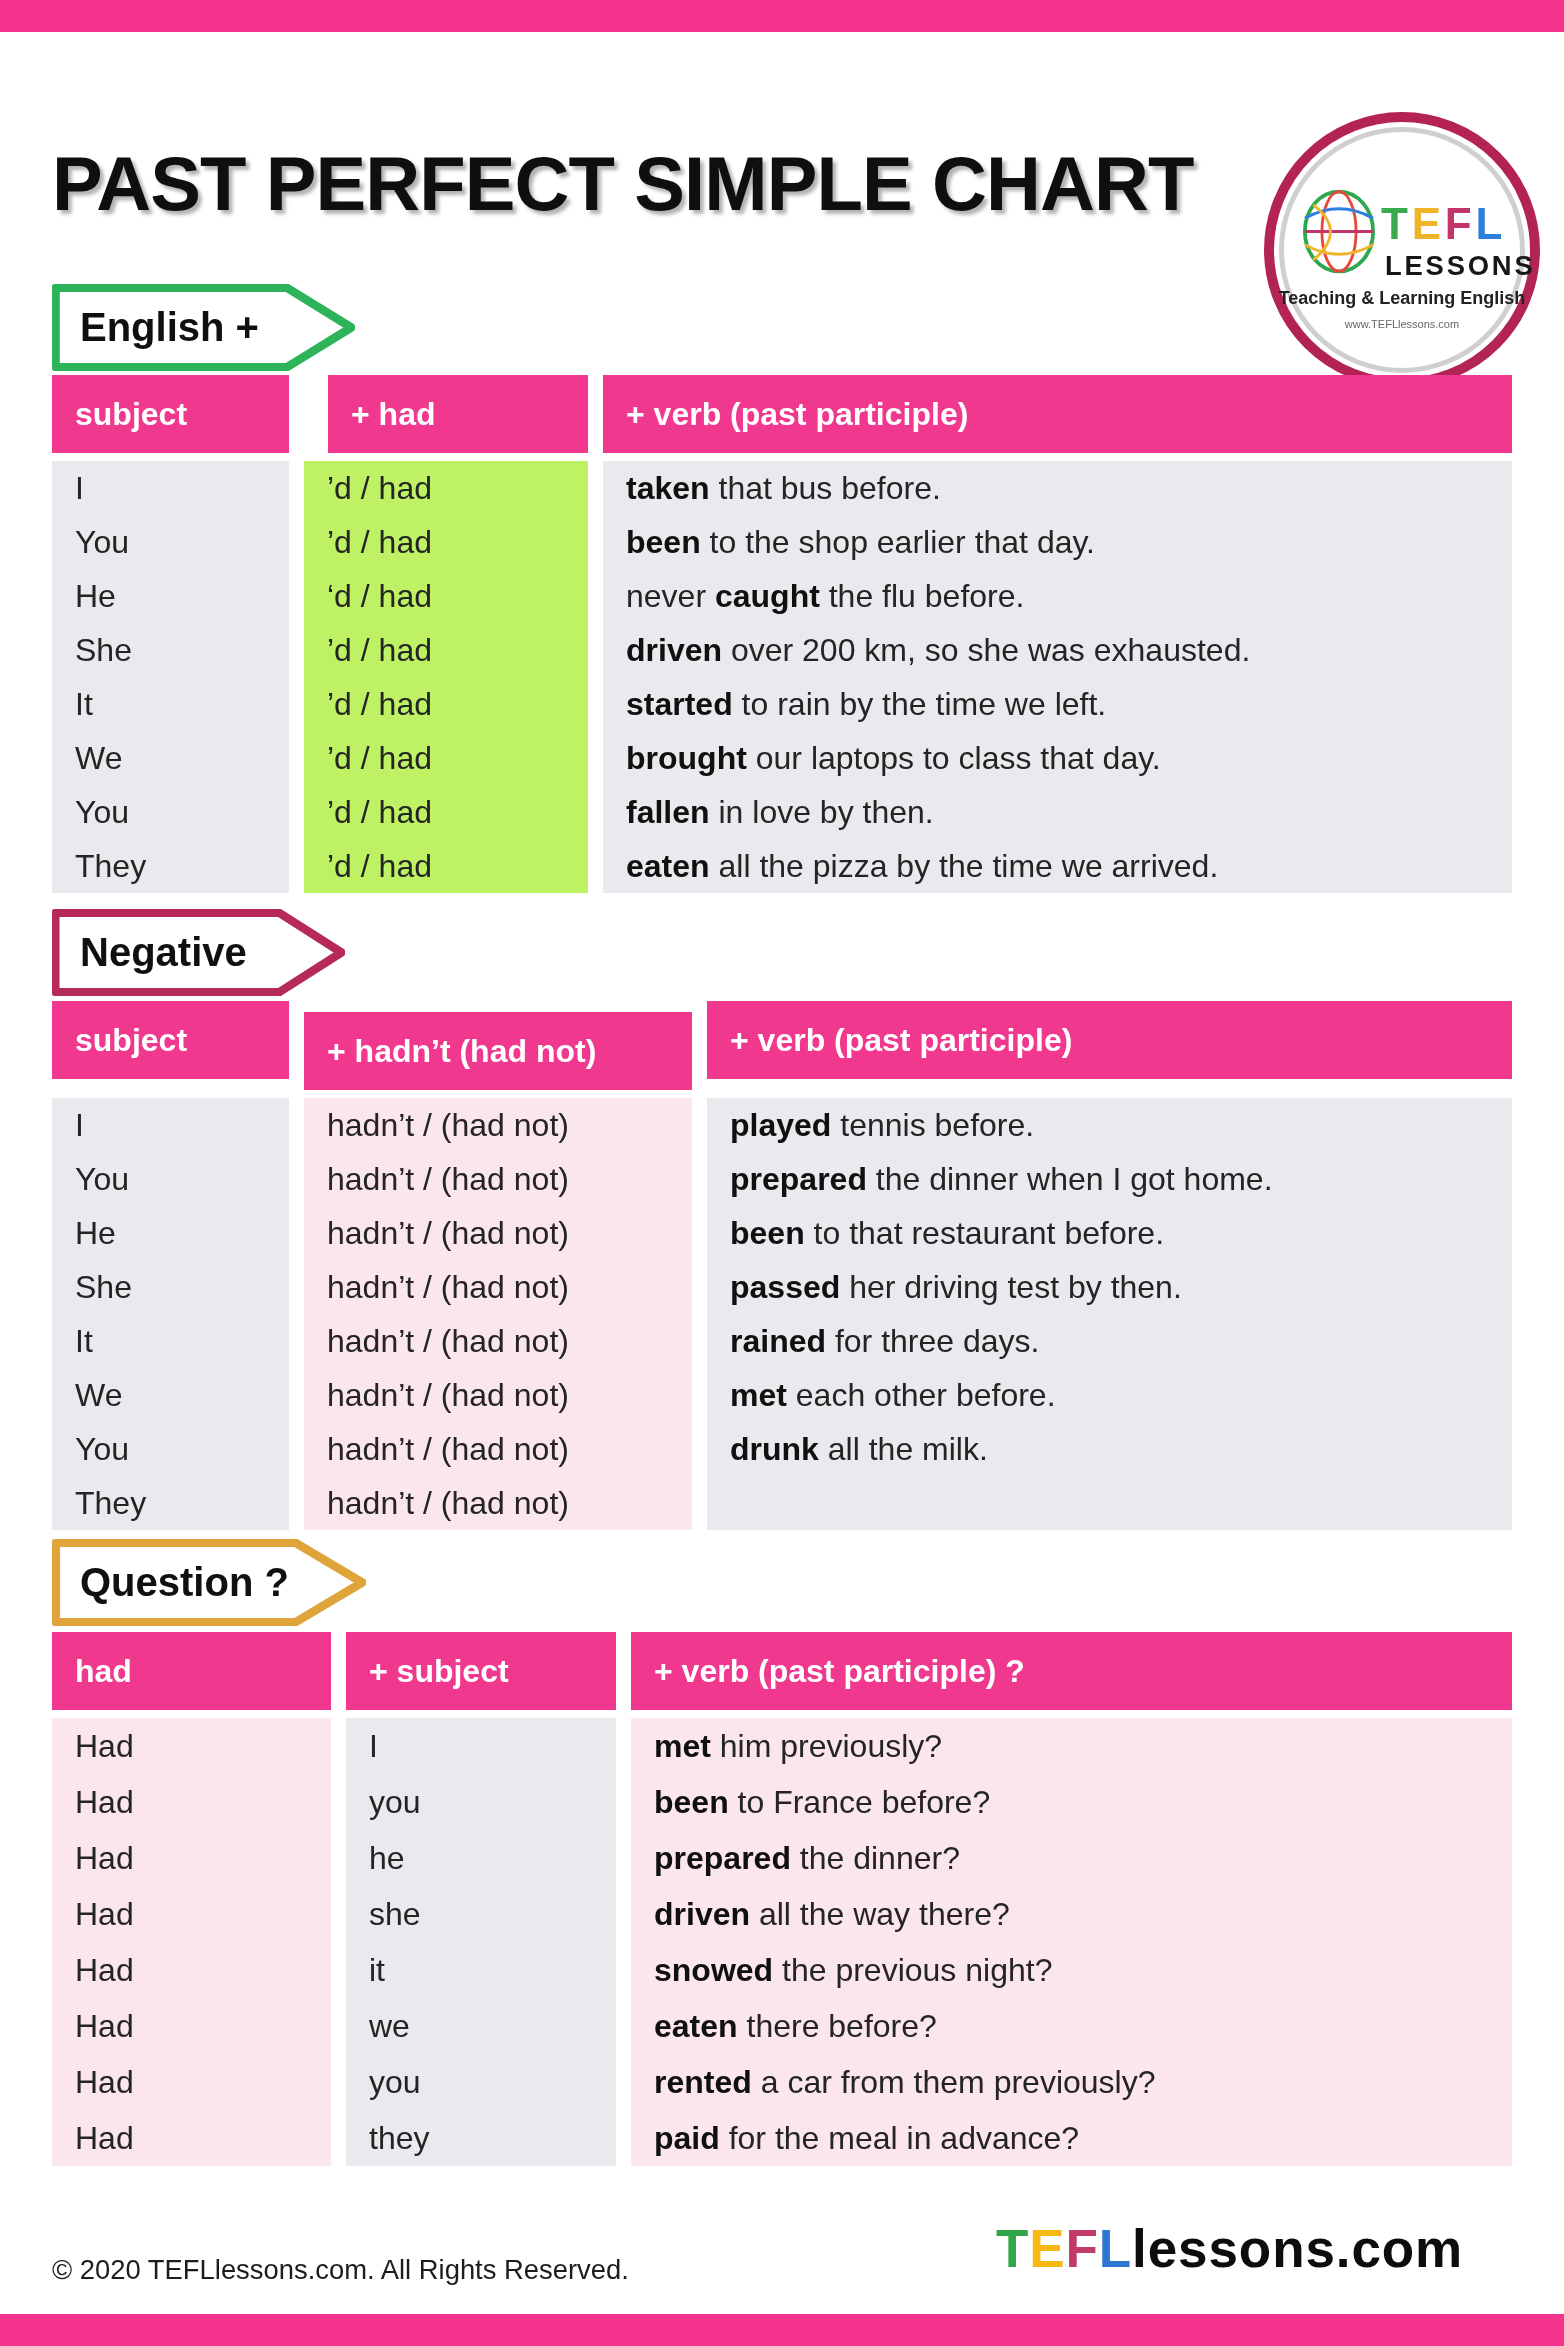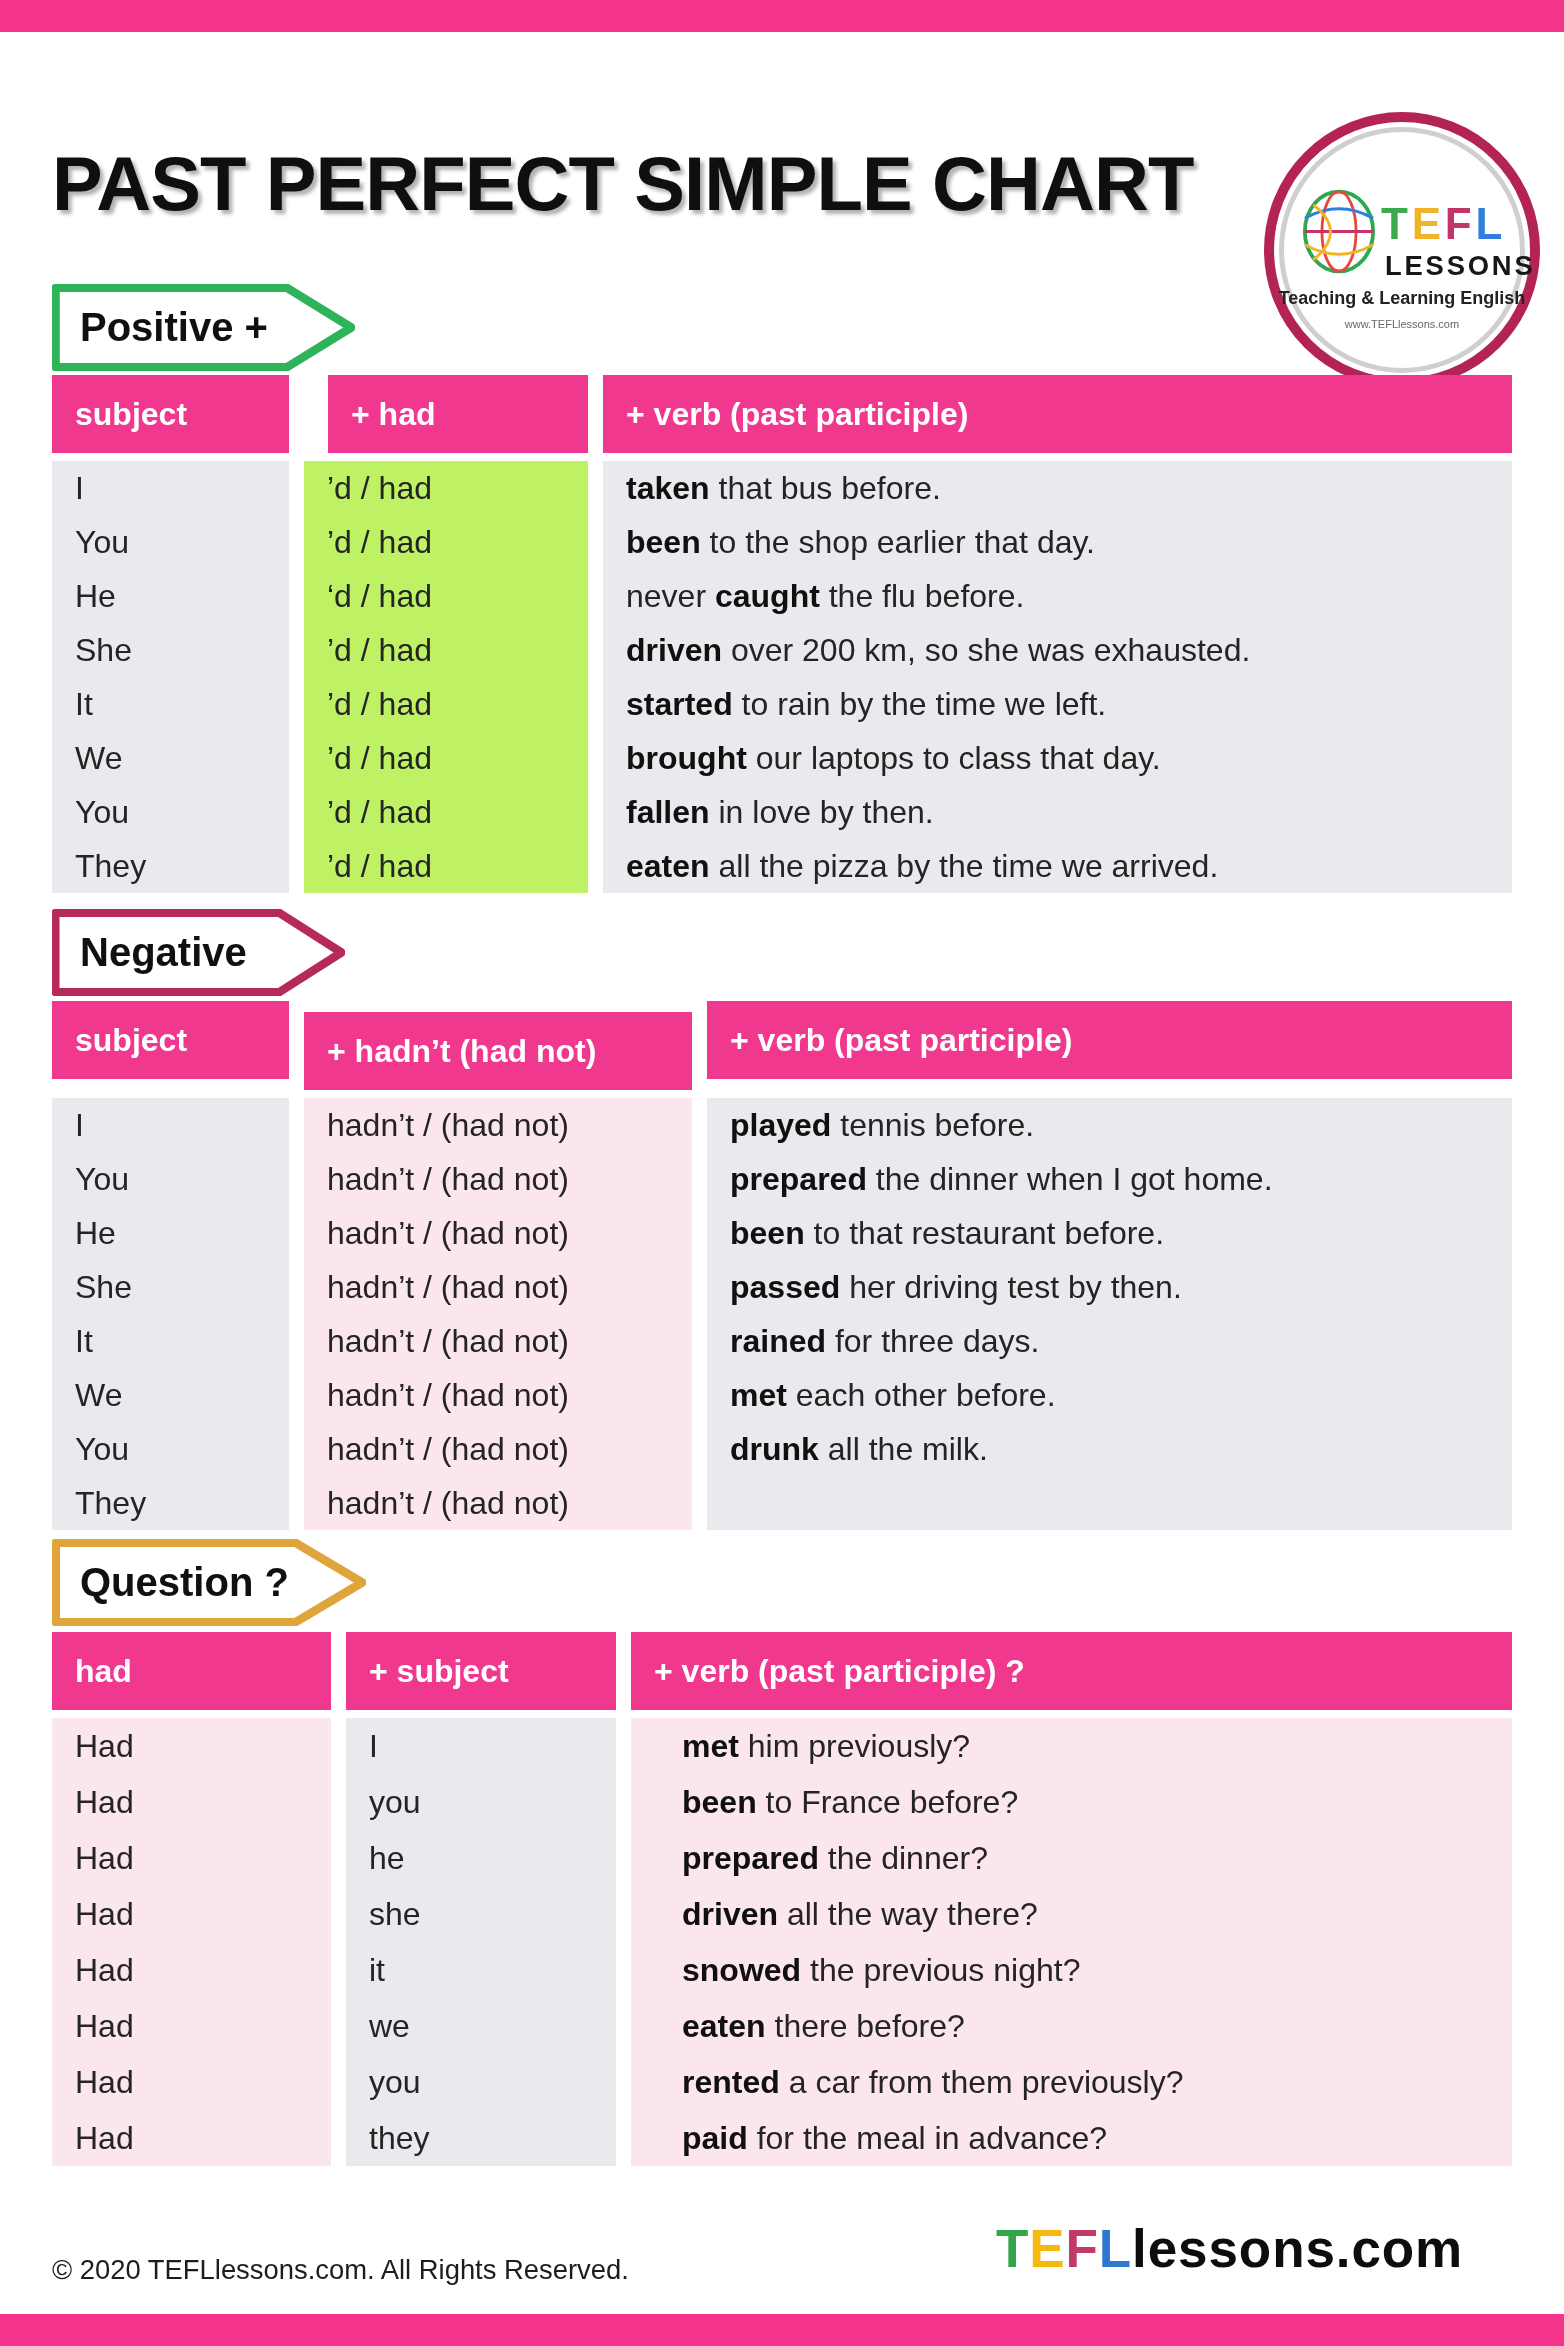--- a/index.html
+++ b/index.html
@@ -83,21 +83,21 @@
     <div class="lessons">LESSONS</div>
     <div class="tagline">Teaching &amp; Learning English</div>
     <div class="url">www.TEFLlessons.com</div>
   </div>
 
   <div class="sec0">
       <div class="banner">
         <svg viewBox="0 0 330 92" preserveAspectRatio="none">
           <polygon points="4,4 256,4 326,46 256,88 4,88" fill="#ffffff" stroke="#2DB45B" stroke-width="9" stroke-linejoin="round"></polygon>
         </svg>
-        <span class="banner-label">Positive +</span>
+        <span class="banner-label">English +</span>
       </div>
       <div class="tbl">
         <div class="hcell" style="background: rgb(240, 56, 142);">subject</div>
         <div class="hcell" style="background: rgb(240, 56, 142); margin-left: 24px;">+ had</div>
         <div class="hcell" style="background: rgb(240, 56, 142);">+ verb (past participle)</div>
         <div class="bcol" style="background: rgb(234, 234, 238);">
           <div class="line">I</div>
           <div class="line">You</div>
           <div class="line">He</div>
           <div class="line">She</div>
@@ -194,21 +194,21 @@
         <div class="bcol" style="background: rgb(234, 234, 238);">
           <div class="line">I</div>
           <div class="line">you</div>
           <div class="line">he</div>
           <div class="line">she</div>
           <div class="line">it</div>
           <div class="line">we</div>
           <div class="line">you</div>
           <div class="line">they</div>
         </div>
-        <div class="bcol" style="background: rgb(251, 230, 240); padding-left: 28px;">
+        <div class="bcol" style="background: rgb(251, 230, 240);">
           <div class="line"><b>met</b> him previously?</div>
           <div class="line"><b>been</b> to France before?</div>
           <div class="line"><b>prepared</b> the dinner?</div>
           <div class="line"><b>driven</b> all the way there?</div>
           <div class="line"><b>snowed</b> the previous night?</div>
           <div class="line"><b>eaten</b> there before?</div>
           <div class="line"><b>rented</b> a car from them previously?</div>
           <div class="line"><b>paid</b> for the meal in advance?</div>
         </div>
       </div>

